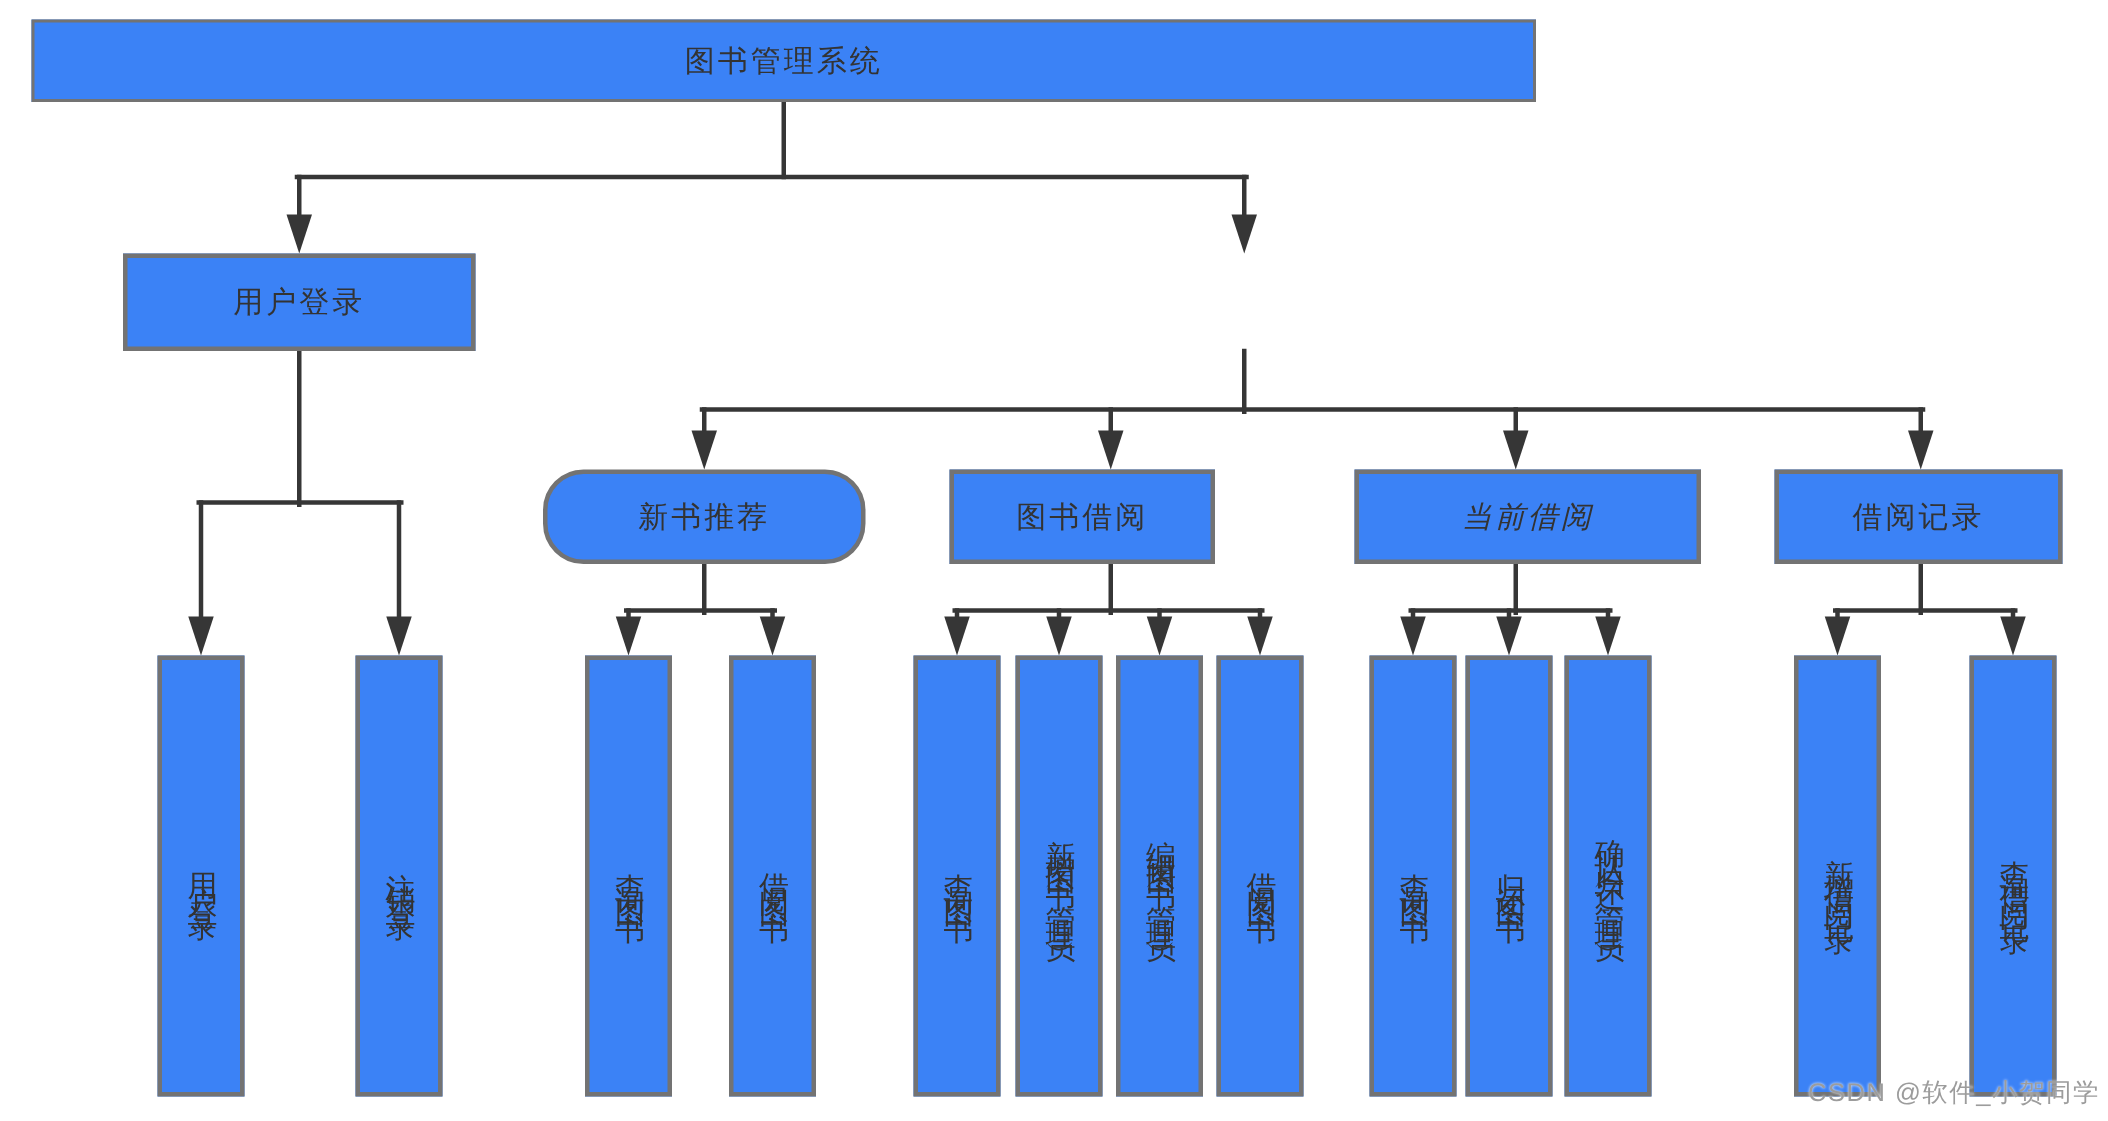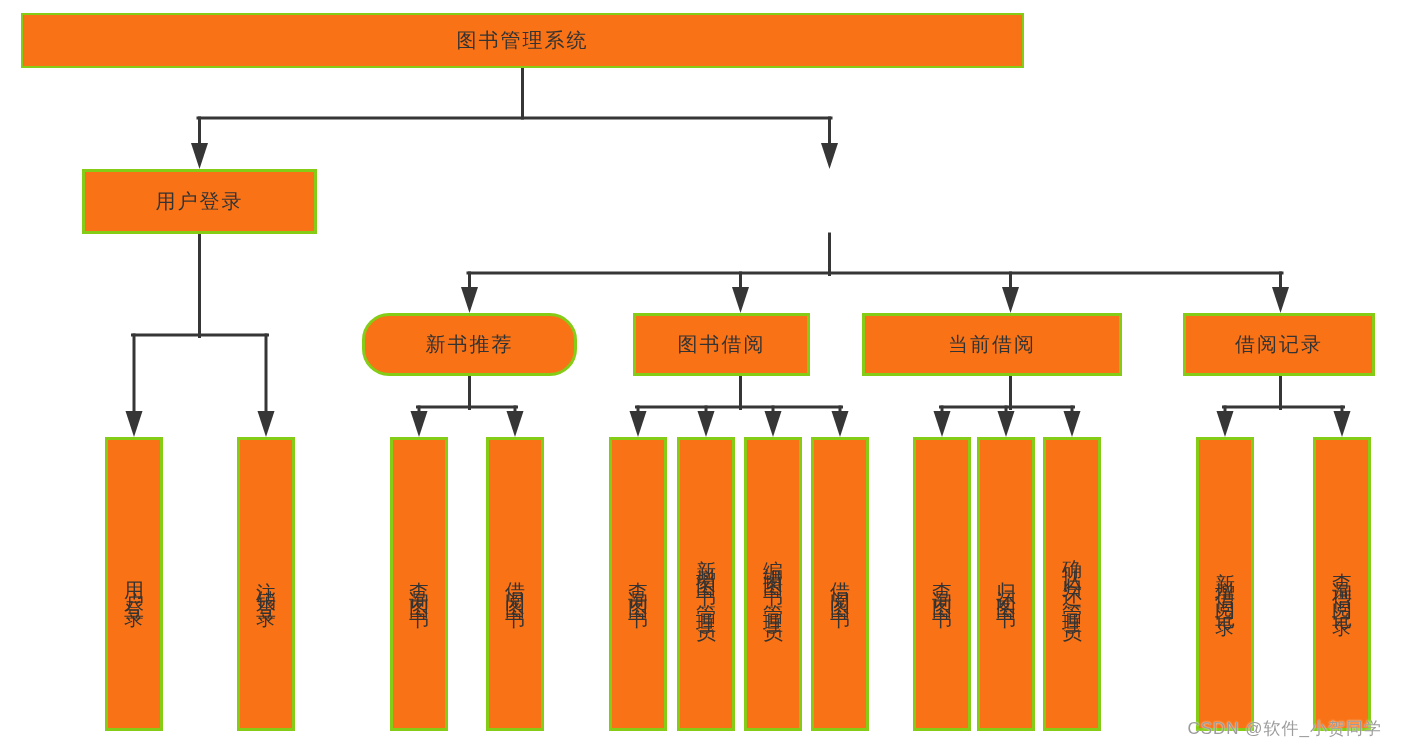--- a/index.html
+++ b/index.html
@@ -13,22 +13,22 @@
   }
   #connectors {
     position: absolute;
     left: 0; top: 0;
     width: 1405px; height: 747px;
     pointer-events: none;
   }
   .box {
     position: absolute;
     box-sizing: border-box;
-    background: #f97316;
-    border: 3px solid #84cc16;
+    background: #3b82f6;
+    border: 3px solid #737373;
     display: flex;
     align-items: center;
     justify-content: center;
   }
   .box.root { border-width: 2px; }
   .lbl-h {
     font-size: 20px;
     letter-spacing: 2px;
     color: #333333;
     white-space: nowrap;
@@ -42,40 +42,40 @@
     color: #333333;
   }
   
   .n-root   { left: 21px;   top: 13px;  width: 1003px; height: 55px; }
   
   .n-ulogin { left: 82px;   top: 169px; width: 235px; height: 65px; }
   .n-bmgmt  { left: 712px;  top: 169px; width: 235px; height: 65px; }
   
   .n-newrec { left: 362px;  top: 313px; width: 215px; height: 63px; border-radius: 27px; }
   .n-borrow { left: 633px;  top: 313px; width: 177px; height: 63px; }
-  .n-curr   { left: 862px;  top: 313px; width: 260px; height: 63px; }
+  .n-curr   { left: 903px;  top: 313px; width: 231px; height: 63px; font-style: italic; }
   .n-record { left: 1183px; top: 313px; width: 192px; height: 63px; }
   
   .leaf { top: 437px; width: 58px; height: 294px; }
   .lf-0  { left: 105px;  }
   .lf-1  { left: 237px;  }
   .lf-2  { left: 390px;  }
   .lf-3  { left: 486px;  }
   .lf-4  { left: 609px;  }
   .lf-5  { left: 677px;  }
   .lf-6  { left: 744px;  }
   .lf-7  { left: 811px;  }
   .lf-8  { left: 913px;  }
   .lf-9  { left: 977px;  }
   .lf-10 { left: 1043px; }
   .lf-11 { left: 1196px; }
   .lf-12 { left: 1313px; }
   .watermark {
     position: absolute;
-    right: 23px;
+    right: 5px;
     top: 717px;
     font-size: 17px;
     letter-spacing: 1px;
     color: #9c9c9c;
     text-shadow: 0 0 2px #ffffff;
     white-space: nowrap;
   }
 </style>
 </head>
 <body>

